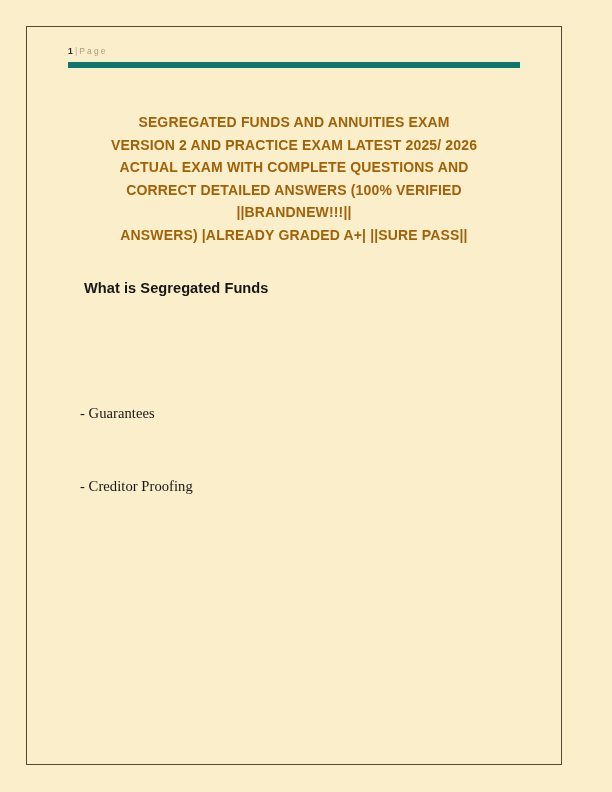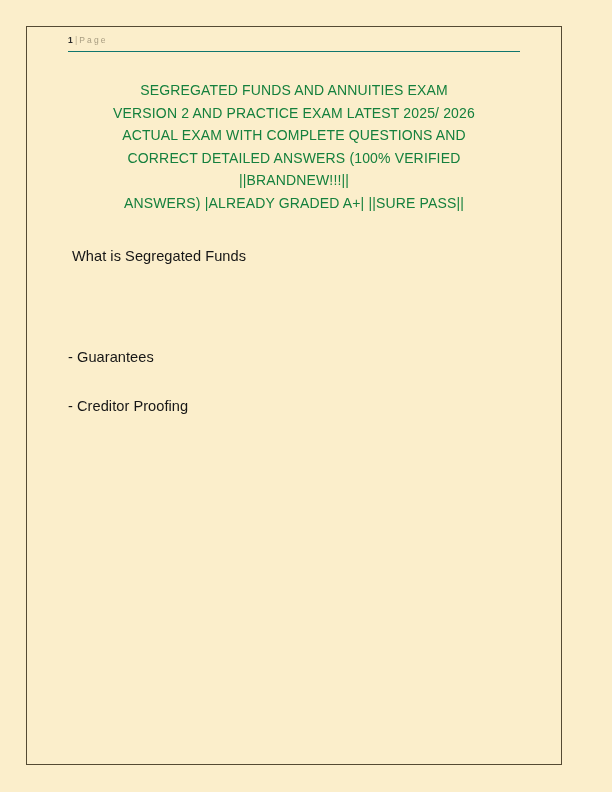--- a/index.html
+++ b/index.html
@@ -39,23 +39,23 @@
     left: 26px;
     top: 26px;
     width: 536px;
     height: 739px;
     box-sizing: border-box;
     padding: 0 42px;
   }
 
   
   .doc-header {
-    padding-top: 3px;
+    padding-top: 14px;
     padding-bottom: 4px;
-    border-bottom: 1px solid #0f766e;
+    border-bottom: 6px solid #0f766e;
     margin-bottom: 0;
     white-space: nowrap;
   }
   .hdr-num {
     font-size: 8.5px;
     font-weight: bold;
     color: #2b2b2b;
     letter-spacing: 0.2px;
   }
   .hdr-sep {
@@ -64,51 +64,53 @@
     padding: 0 2px;
   }
   .hdr-page {
     font-size: 8.5px;
     color: #a79c80;
     letter-spacing: 2.1px;
   }
 
   
   .title-block {
-    margin-top: 27px;
+    margin-top: 43px;
     text-align: center;
-    color: #15803d;
-    font-weight: normal;
+    color: #a16207;
+    font-weight: bold;
     font-size: 14px;
     line-height: 22.6px;
     letter-spacing: 0.15px;
   }
   .title-line {
     display: block;
     white-space: nowrap;
   }
 
   
   .body-area {
     margin-top: 30px;
     color: #161616;
     font-size: 14.6px;
     line-height: 22.5px;
   }
   .para {
-    margin: 4px;
+    margin: 16px;
     letter-spacing: 0.05px;
+    font-weight: bold;
   }
   .gap-lg { height: 37px; }
   .gap-md { height: 30px; }
   .gap-sm { height: 13px; }
   .gap-xs { height: 8px; }
   .bullet-line {
-    margin: 0;
+    margin: 12px;
     letter-spacing: 0.05px;
+    font-family: Liberation Serif, serif;
   }
 </style>
 </head>
 <body>
 
 <div id="page">
 
   <div id="page-border"></div>
 
   <div id="content">

